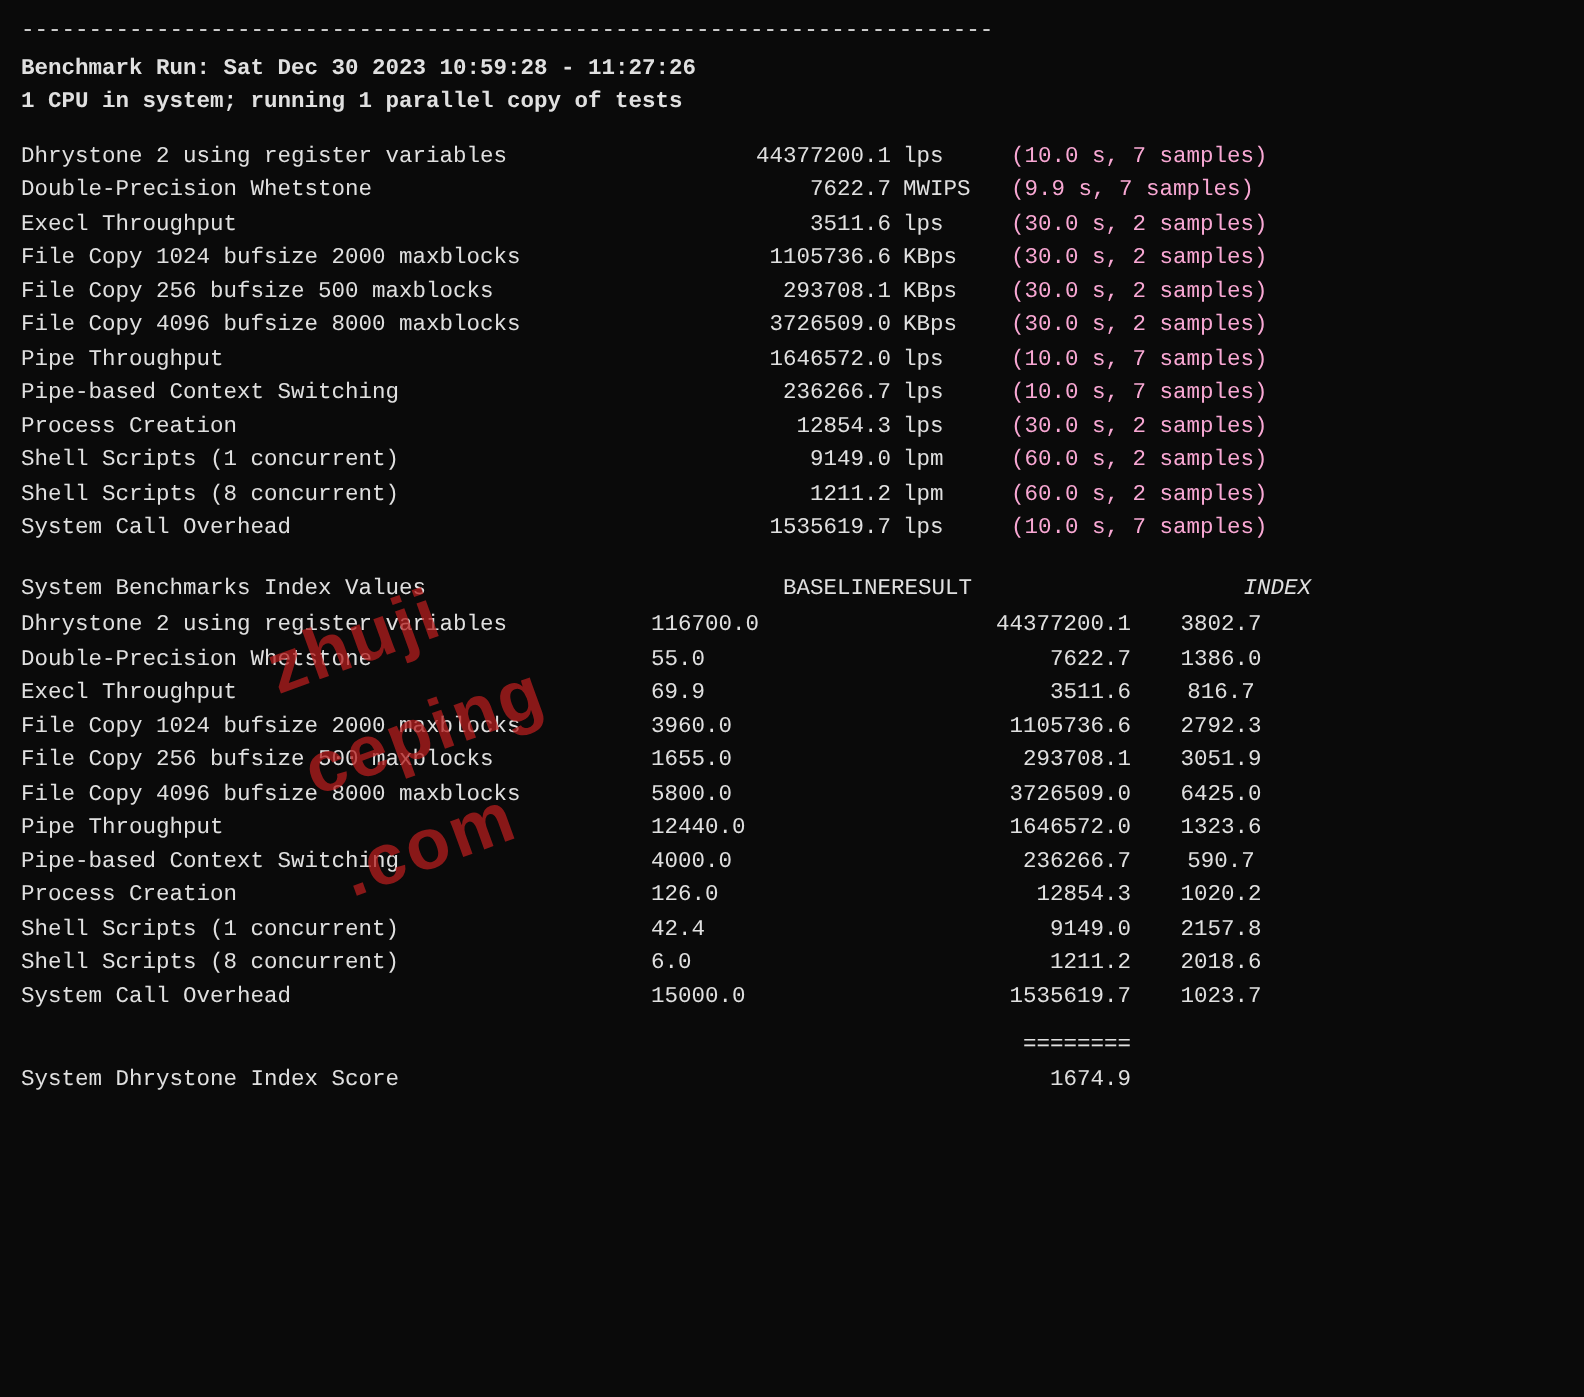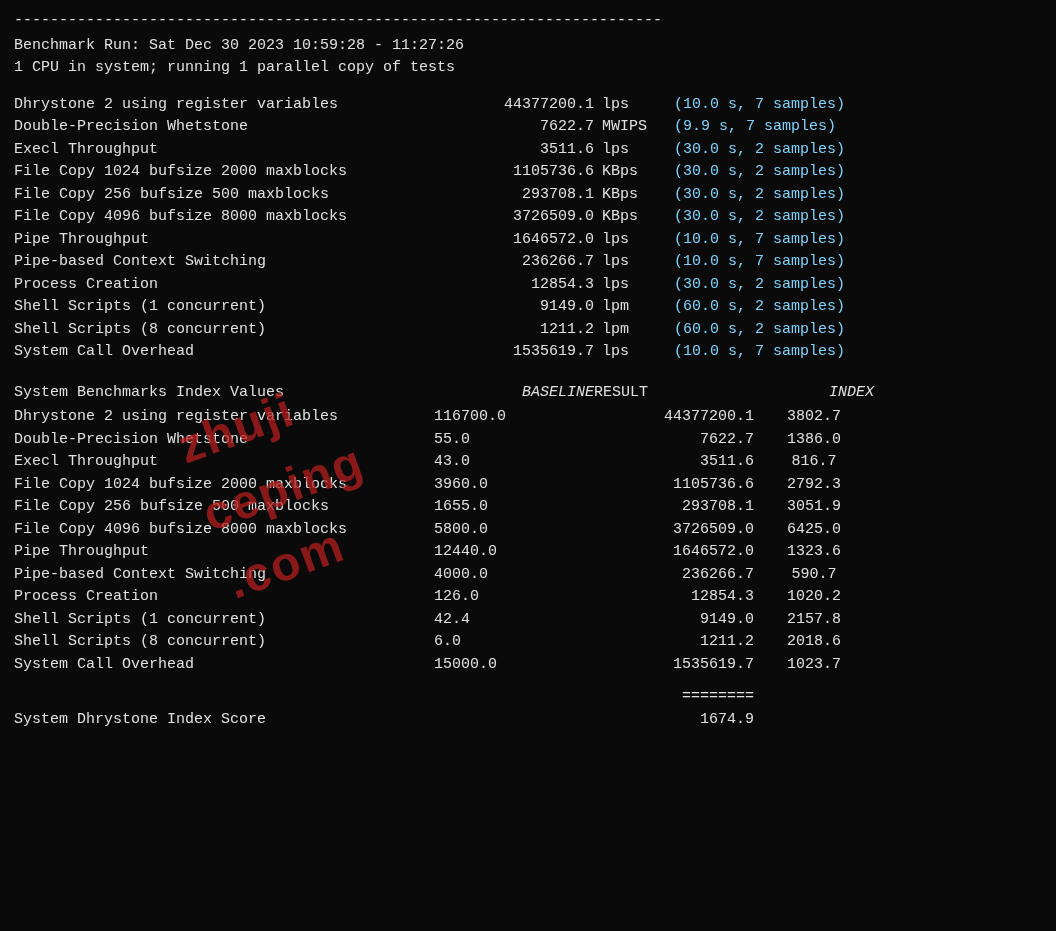--- a/index.html
+++ b/index.html
@@ -22,20 +22,21 @@
     }
 
     .separator {
       color: #e0e0e0;
       white-space: pre;
       margin-bottom: 2px;
     }
 
     .benchmark-header {
       margin-bottom: 14px;
+      font-weight: bold;
     }
 
     .benchmark-results {
       margin-bottom: 18px;
     }
 
     .result-row {
       display: flex;
       white-space: pre;
     }
@@ -52,42 +53,41 @@
     }
 
     .result-unit {
       width: 80px;
       flex-shrink: 0;
       padding-left: 8px;
     }
 
     .result-meta {
       flex: 1;
-      color: #7dd3fc;
+      color: #f9a8d4;
     }
 
     .index-section {
       margin-top: 4px;
     }
 
     .index-header-row {
       display: flex;
       margin-bottom: 2px;
     }
 
     .index-header-name {
       width: 420px;
       flex-shrink: 0;
     }
 
     .index-header-baseline {
       width: 160px;
       text-align: right;
       flex-shrink: 0;
-      font-style: italic;
     }
 
     .index-header-result {
       width: 160px;
       flex-shrink: 0;
     }
 
     .index-header-index {
       width: 120px;
       text-align: right;
@@ -210,21 +210,21 @@
       <span class="index-row-index">3802.7</span>
     </div>
     <div class="index-row">
       <span class="index-row-name">Double-Precision Whetstone</span>
       <span class="index-row-baseline">55.0</span>
       <span class="index-row-result">7622.7</span>
       <span class="index-row-index">1386.0</span>
     </div>
     <div class="index-row">
       <span class="index-row-name">Execl Throughput</span>
-      <span class="index-row-baseline">43.0</span>
+      <span class="index-row-baseline">69.9</span>
       <span class="index-row-result">3511.6</span>
       <span class="index-row-index">816.7</span>
     </div>
     <div class="index-row">
       <span class="index-row-name">File Copy 1024 bufsize 2000 maxblocks</span>
       <span class="index-row-baseline">3960.0</span>
       <span class="index-row-result">1105736.6</span>
       <span class="index-row-index">2792.3</span>
     </div>
     <div class="index-row">

